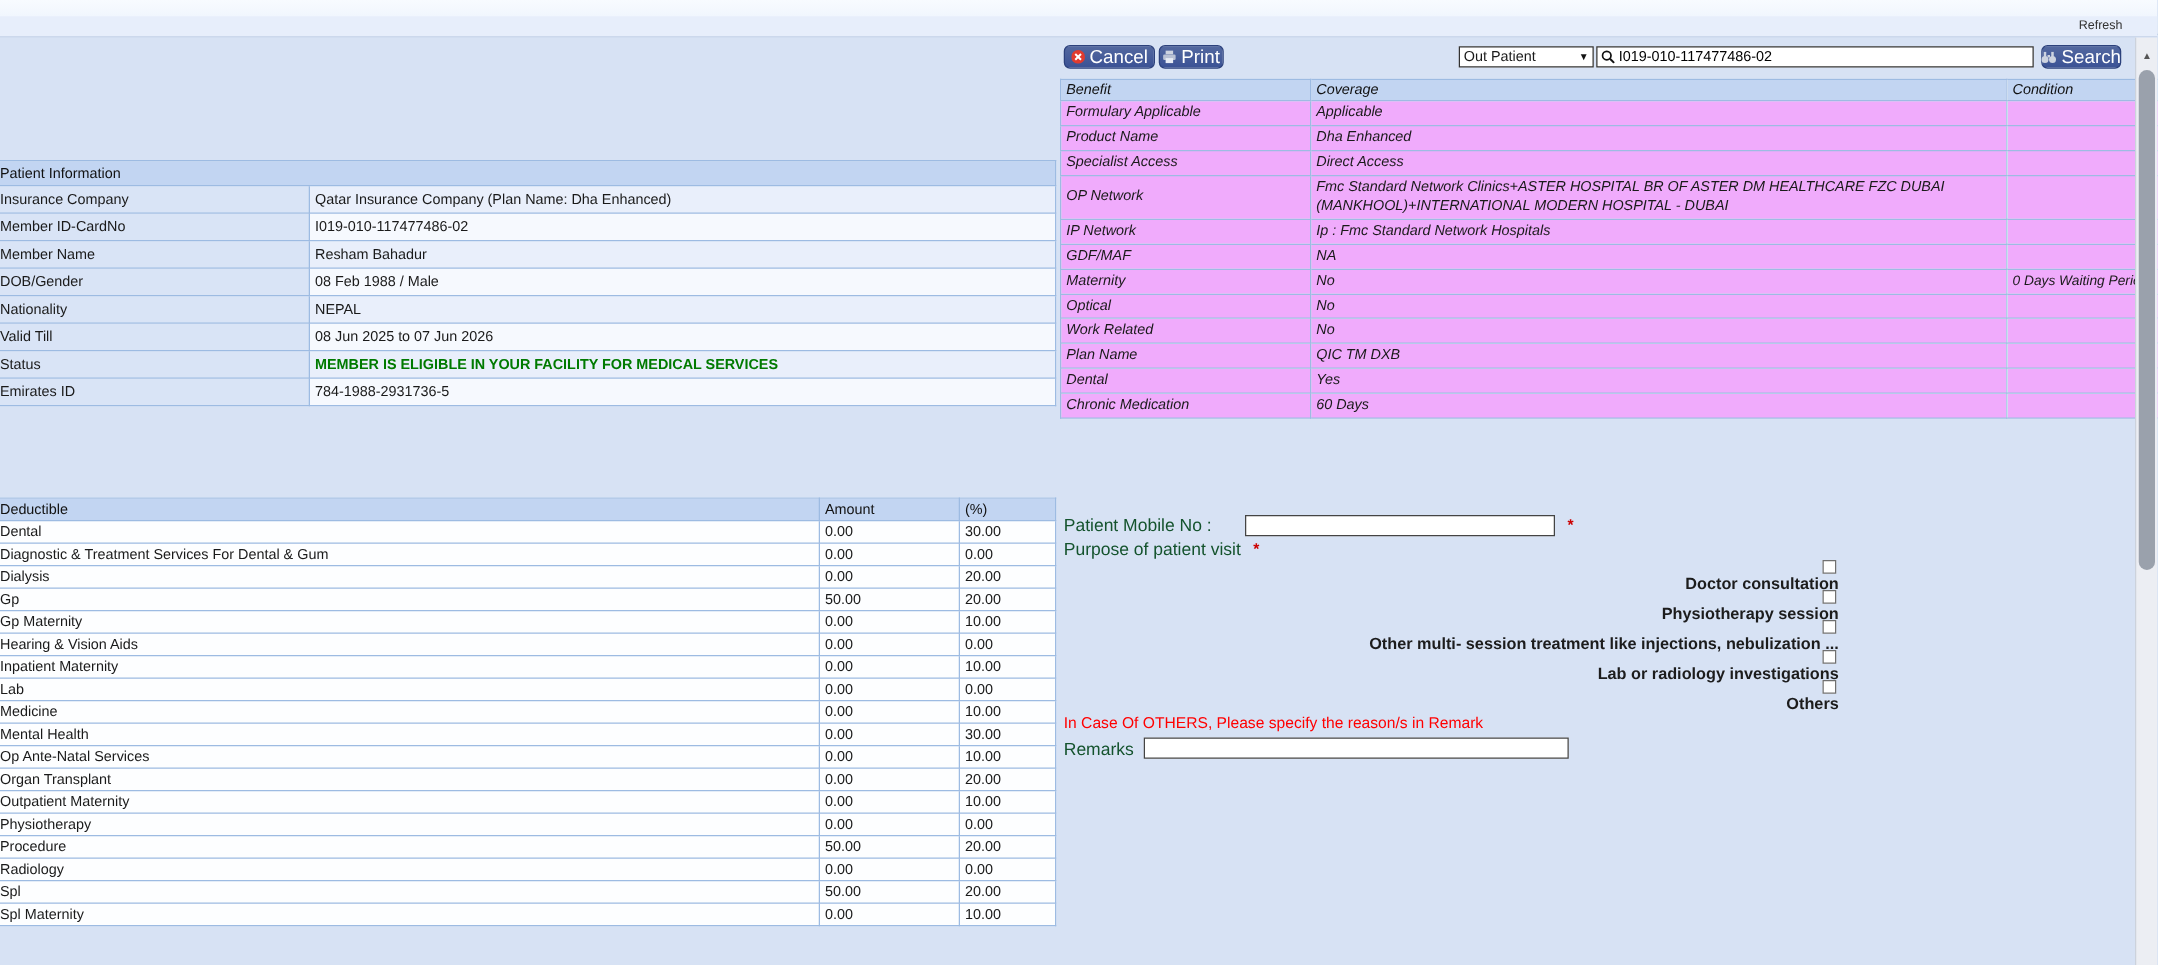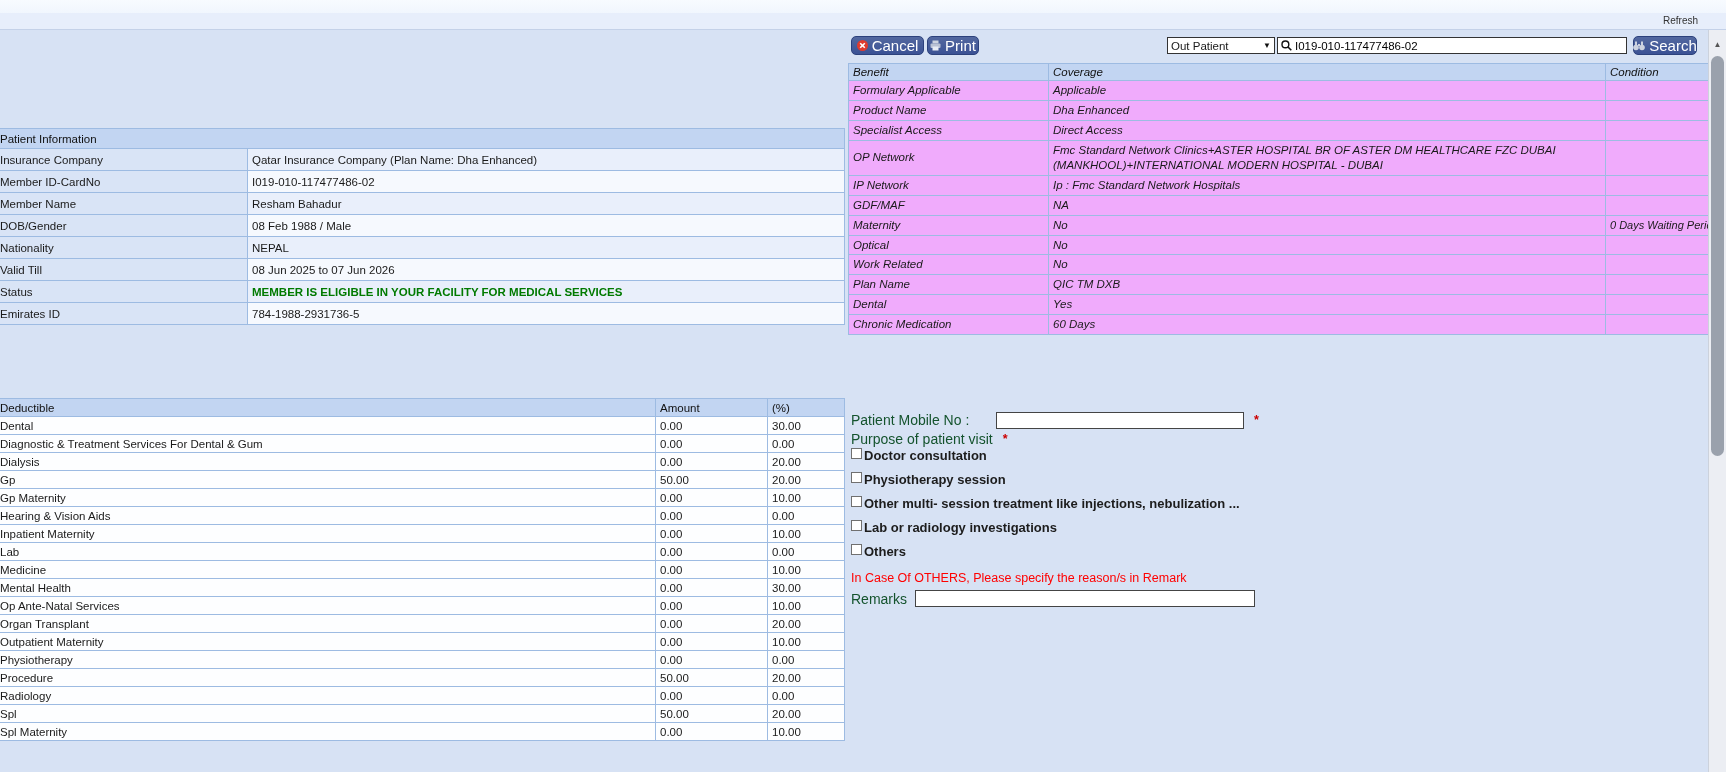--- a/index.html
+++ b/index.html
@@ -84,21 +84,21 @@
   .visit-form{ position:absolute; left:851px; top:410px; width:620px; }
   .form-row{ display:flex; align-items:center; }
   .mobile-row{ height:20px; }
   .mobile-row .blue-label{ width:145px; }
   .purpose-row{ height:18px; }
   .blue-label{ color:#14532d; font-size:14px; }
   .req{ color:#cc0000; font-weight:bold; font-size:12.5px; margin-left:10px; }
   .txt{ border:1px solid #444; height:17px; font-size:12px; font-family:"Liberation Sans",sans-serif; padding:0 3px; }
   .txt.mobile{ width:248px; }
   .txt.remarks{ width:340px; }
-  .option-row{ height:24px; display:flex; align-items:flex-start; cursor:pointer; }
+  .option-row{ height:24px; display:flex; align-items:flex-end; cursor:pointer;flex-direction:column; }
   .checkbox{
     width:11px; height:11px; border:1px solid #707070; background:#fff;
     display:inline-block; margin-right:2px; flex:none;
   }
   .option-label{ font-size:13px; font-weight:bold; color:#1c1c1c; white-space:nowrap; }
   .others-note{ color:#ff0000; font-size:12.5px; margin-top:3px; height:17px; }
   .remarks-row{ margin-top:2px; }
   .remarks-row .blue-label{ width:64px; }
   
   .vscroll{

